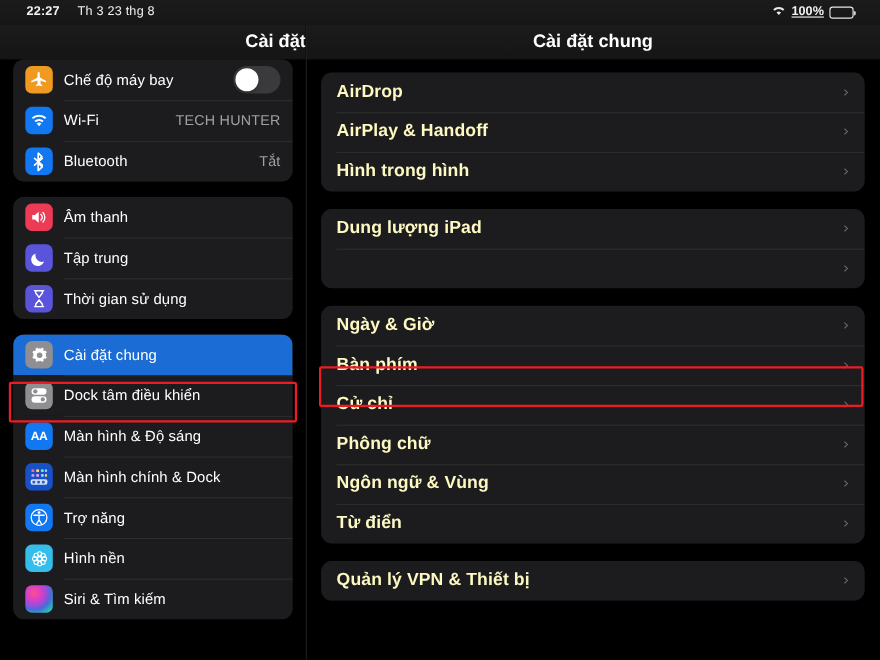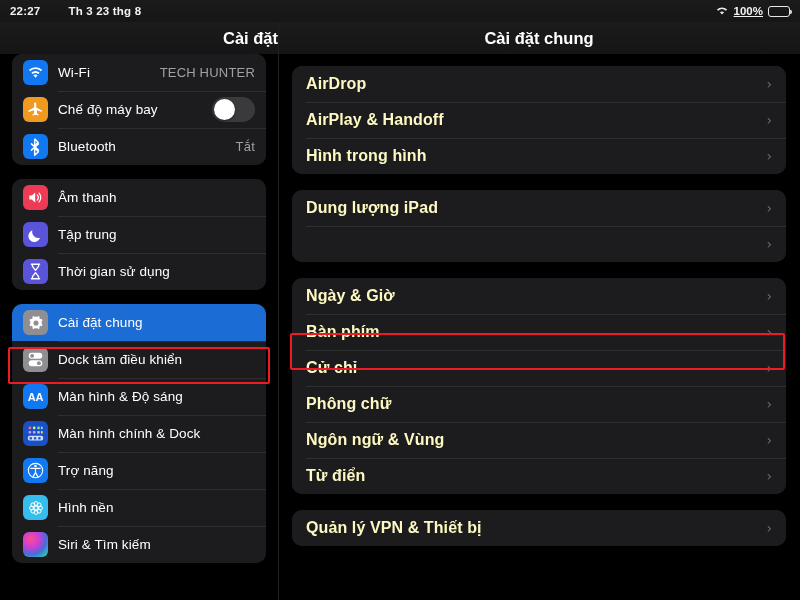--- a/index.html
+++ b/index.html
@@ -10,26 +10,25 @@
     overflow: hidden;
     -webkit-font-smoothing: antialiased;
   }
   .screen { position: relative; width: 800px; height: 600px; display: flex; background:#000; }
 
   
   .statusbar {
     position: absolute; top: 0; left: 0; width: 800px; height: 22px;
     display: flex; align-items: center;
     font-size: 11.5px; color: #f2f2f2; z-index: 40;
-    padding: 0 10px;
+    padding: 0 24px;
     background: linear-gradient(180deg,#1b1b1b 0%,#161616 100%);
-    gap: 24px;
   }
   .sb-time { font-weight: 600; letter-spacing: .2px; }
-  .sb-date { margin-left: 4px; font-weight: 700; letter-spacing: .2px; }
+  .sb-date { margin-left: 16px; font-weight: 400; letter-spacing: .2px; }
   .sb-right { margin-left: auto; display: flex; align-items: center; gap: 5px; }
   .sb-batt-pct { font-size: 11.5px; font-weight: 600; text-decoration: underline; }
   .batt-shell {
     width: 22px; height: 11px; border: 1.2px solid #e8e8e8; border-radius: 3px;
     position: relative; padding: 1.3px;
   }
   .batt-fill { height: 100%; width: 100%; background: #ececec; border-radius: 1px; }
   .batt-cap {
     position: absolute; right: -3.2px; top: 3.3px; width: 2px; height: 4px;
     background: #cfcfcf; border-radius: 0 1.4px 1.4px 0;
@@ -139,40 +138,40 @@
   </div>
 
   <div class="sidebar">
     <div class="sidebar-header">
       <span class="sidebar-title">Cài đặt</span>
     </div>
     <div class="sidebar-scroll">
 
       <div class="group">
         <div class="row">
+          <span class="app-icon" style="background:#f09a21;">
+            <svg width="17" height="17" viewBox="0 0 24 24">
+                <path d="M21 15.5v-2l-8-4.5V3.5a1.5 1.5 0 0 0-3 0V9l-8 4.5v2l8-2.4v4.3l-2.2 1.5v1.6L12 19.4l4.2 1.1v-1.6L14 17.4v-4.3z" fill="#fff"></path>
+              </svg>
+          </span>
+          <span class="row-label">Chế độ máy bay</span>
+          <span class="toggle">
+              <span class="knob"></span>
+            </span>
+        </div>
+        <div class="row">
           <span class="app-icon" style="background:#1278f2;">
             <svg width="17" height="14" viewBox="0 0 22 17">
               <path d="M11 14.6 L8.2 11.5 A4.3 4.3 0 0 1 13.8 11.5 Z" fill="#fff"></path>
               <path d="M5.6 8.1 A8.4 8.4 0 0 1 16.4 8.1 L14.7 9.9 A6.2 6.2 0 0 0 7.3 9.9 Z" fill="#fff"></path>
               <path d="M2.4 4.3 A13 13 0 0 1 19.6 4.3 L18 6.1 A10.6 10.6 0 0 0 4 6.1 Z" fill="#fff"></path>
             </svg>
           </span>
           <span class="row-label">Wi-Fi</span>
           <span class="row-value">TECH HUNTER</span>
-        </div>
-        <div class="row">
-          <span class="app-icon" style="background:#f09a21;">
-            <svg width="17" height="17" viewBox="0 0 24 24">
-                <path d="M21 15.5v-2l-8-4.5V3.5a1.5 1.5 0 0 0-3 0V9l-8 4.5v2l8-2.4v4.3l-2.2 1.5v1.6L12 19.4l4.2 1.1v-1.6L14 17.4v-4.3z" fill="#fff"></path>
-              </svg>
-          </span>
-          <span class="row-label">Chế độ máy bay</span>
-          <span class="toggle">
-              <span class="knob"></span>
-            </span>
         </div>
         <div class="row">
           <span class="app-icon" style="background:#1278f2;">
             <svg width="13" height="18" viewBox="0 0 14 22">
                 <path d="M6 1v8.2L10.2 5.6 6 1M6 1v20l4.6-4.2L6 12.5" fill="none" stroke="#fff" stroke-width="1.8" stroke-linejoin="round"></path>
                 <path d="M2 7.2l8.6 7.6M2 14.8l8.6-7.6" stroke="#fff" stroke-width="1.8" stroke-linecap="round"></path>
               </svg>
           </span>
           <span class="row-label">Bluetooth</span>
           <span class="row-value">Tắt</span>

